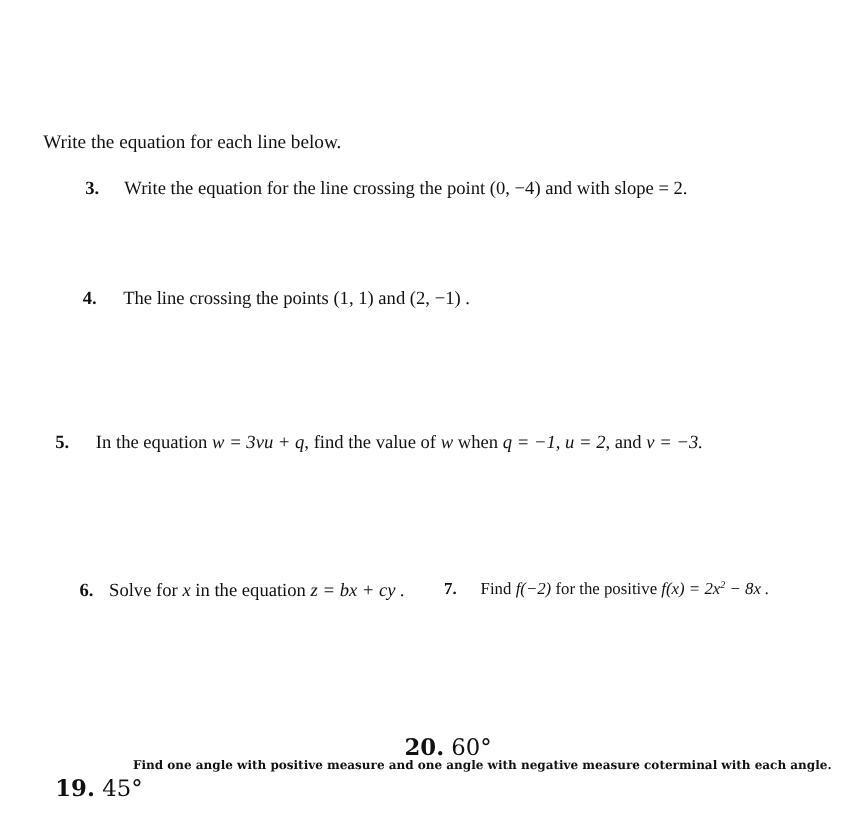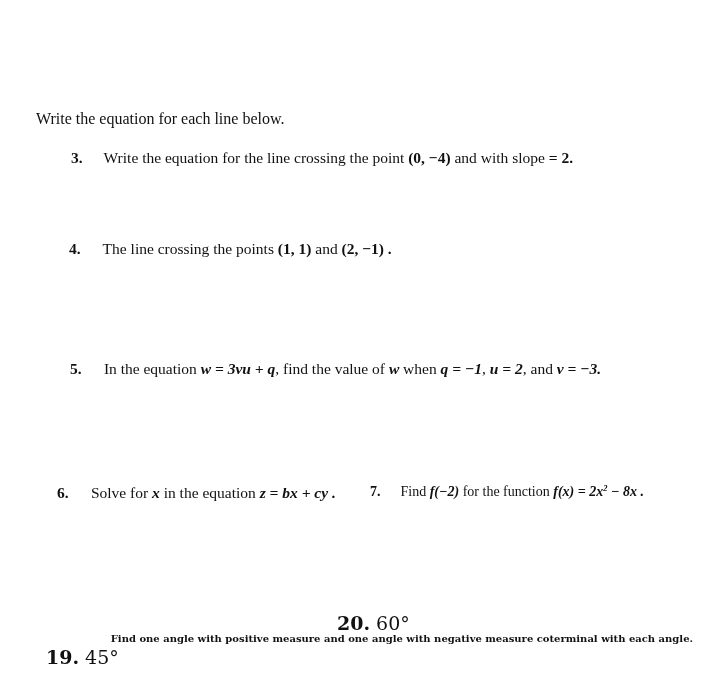--- a/index.html
+++ b/index.html
@@ -25,29 +25,28 @@
       font-size: 15.5px;
     }
     .num {
       font-weight: bold;
       display: inline-block;
     }
     .text { display: inline; }
     .math {
       font-family: "Liberation Serif", "DejaVu Serif", serif;
       font-style: normal;
-      font-weight: bold;
     }
     .p3 { left: 71px; top: 149px; }
     .p3 .num { width: 29px; }
     .p4 { left: 69px; top: 240px; }
     .p4 .num { width: 30px; }
-    .p5 { left: 70px; top: 360px; }
+    .p5 { left: 46px; top: 360px; }
     .p5 .num { width: 30px; }
-    .p6 { left: 57px; top: 484px; }
+    .p6 { left: 57px; top: 484px; text-align: center; }
     .p6 .num { width: 30px; }
     .p7 { left: 370px; top: 484px; font-size: 14px; }
     .p7 .num { width: 27px; }
     .sec2 {
       left: 43px; top: 629px;
       font-family: "DejaVu Serif", serif;
       font-weight: bold;
       font-size: 10px;
       line-height: 20px;
       white-space: normal;
@@ -102,21 +101,21 @@
     <span class="text">Solve for</span>
     <span class="math" style="font-style:italic">x</span>
     <span class="text">in the equation</span>
     <span class="math" style="font-style:italic">z = bx + cy .</span>
   </div>
 
   <div class="abs problem p7">
     <span class="num">7.</span>
     <span class="text">Find</span>
     <span class="math" style="font-style:italic">f(−2)</span>
-    <span class="text">for the function</span>
+    <span class="text">for the positive</span>
     <span class="math" style="font-style:italic"><span>f(x) = 2x</span><sup>2</sup><span> − 8x .</span></span>
   </div>
 
   <div class="abs sec2">Find one angle with positive measure and one angle with negative measure coterminal with each angle.</div>
 
   <div class="abs angle a19">
     <span class="num">19.</span>
     <span>45°</span>
   </div>
 

